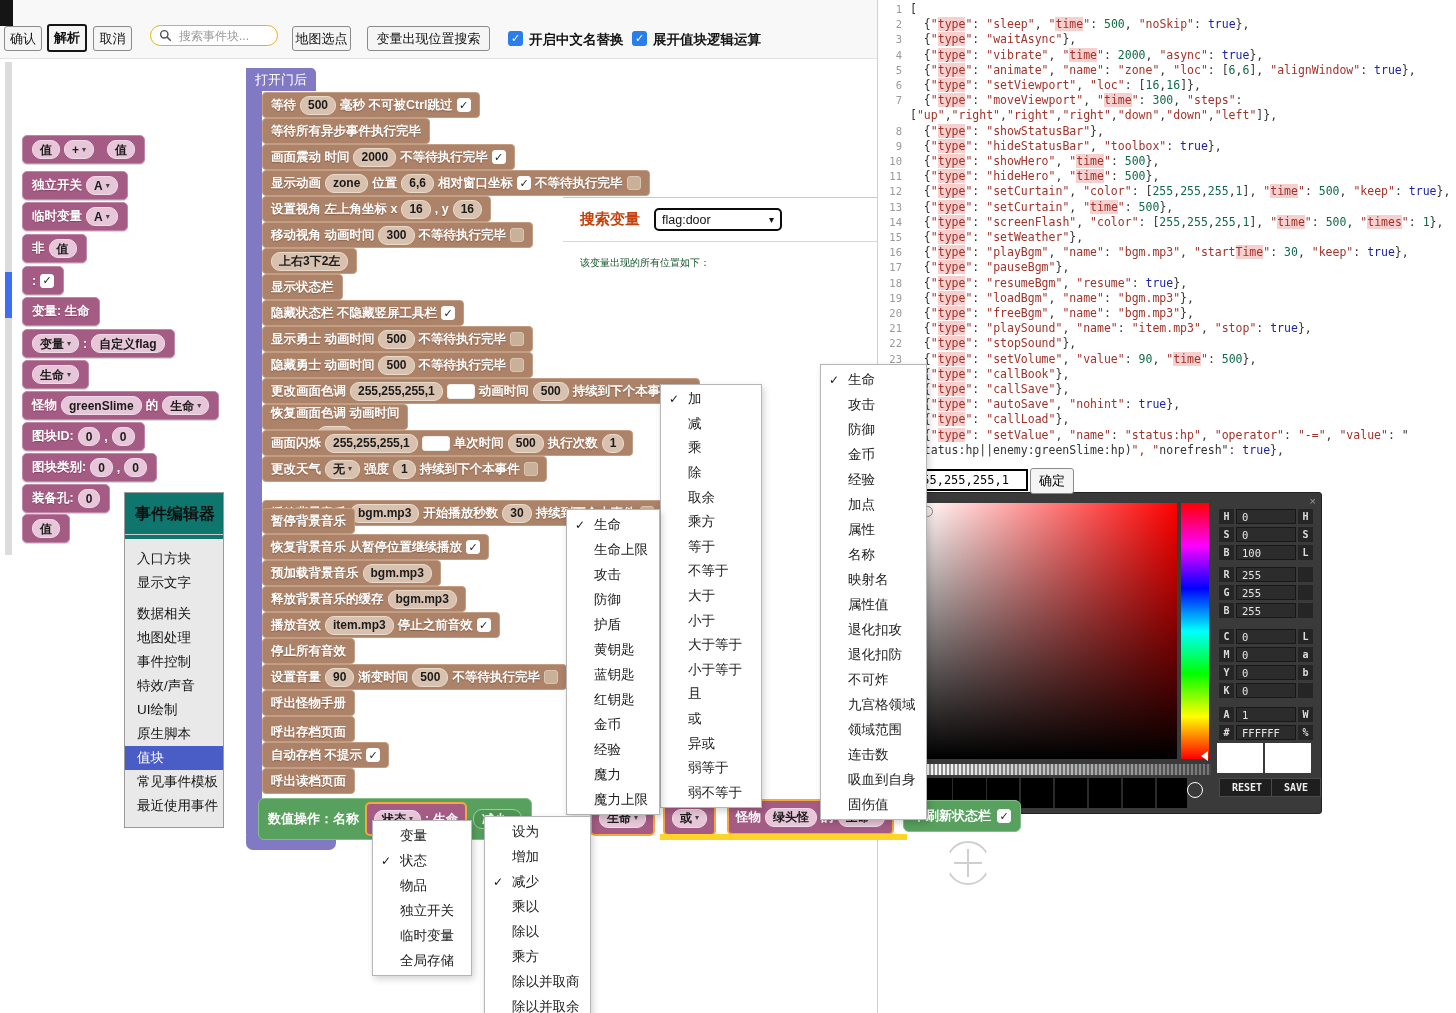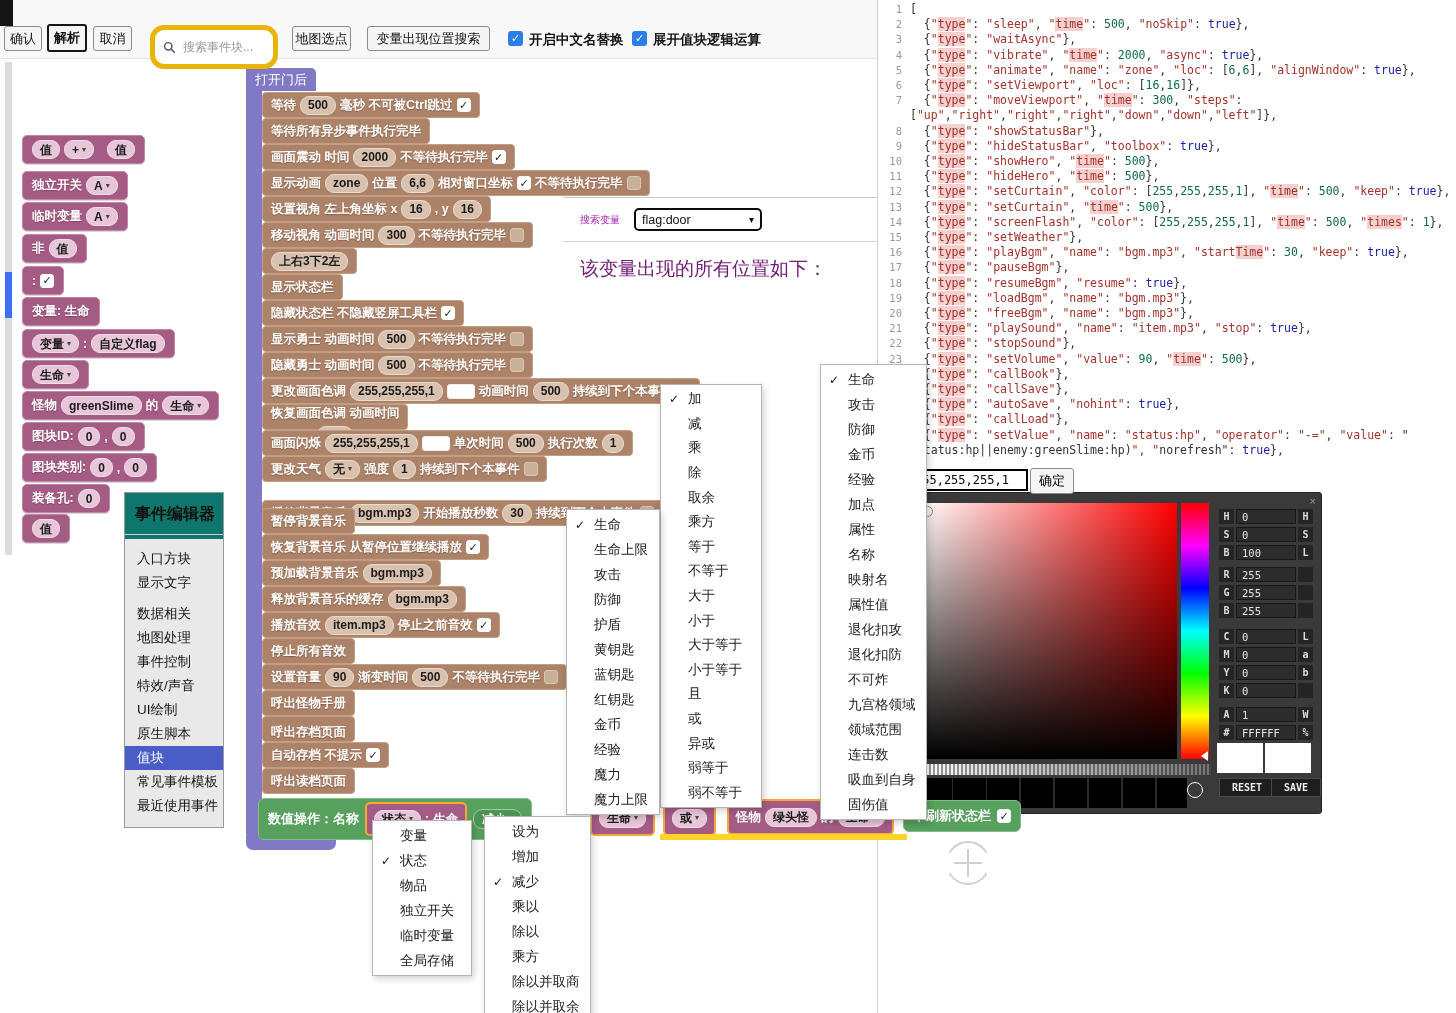--- a/index.html
+++ b/index.html
@@ -7,21 +7,21 @@
        font-family:"Liberation Sans","DejaVu Sans",sans-serif;}
   .abs{position:absolute}
 
   
   #toolbar{position:absolute;left:0;top:0;width:877px;height:58px;background:#f8f8f8;
            border-bottom:1px solid #e2e2e2;z-index:8}
   .tbtn{position:absolute;top:26px;height:25px;background:#f5f5f5;border:1px solid #8b8b8b;
         border-radius:3px;font-size:13px;color:#111;display:flex;align-items:center;
         justify-content:center;padding:0 6px;box-sizing:border-box;white-space:nowrap}
   #btn-parse{top:24px;height:28px;border:2px solid #161616;font-weight:600}
-  #search-pill{position:absolute;left:150px;top:25px;width:128px;height:44px;border:5px solid #eab308;
+  #search-pill{position:absolute;left:150px;top:25px;width:128px;height:21px;border:1px solid #eab308;
         border-radius:14px;background:#fff;display:flex;align-items:center;padding:4px 8px;box-sizing:border-box;gap:5px}
   #search-pill input{border:none;outline:none;width:90px;font-size:12px;background:transparent;color:#333}
   #search-pill input::placeholder{color:#9a9a9a}
   .cbox{position:absolute;top:31px;width:15px;height:15px;background:#2b7de9;border-radius:3px;
         color:#fff;font-size:11px;display:flex;align-items:center;justify-content:center}
   .cblabel{position:absolute;top:31px;font-size:13.5px;font-weight:700;color:#141414;white-space:nowrap}
   #corner-rect{position:absolute;left:0;top:0;width:13px;height:26px;background:#151515;z-index:40}
 
   
   #fly-track{position:absolute;left:5px;top:62px;width:7px;height:493px;background:#dcdcdc;z-index:2}
@@ -61,24 +61,24 @@
                 border:1px solid #9a9a9a;box-sizing:border-box;z-index:6}
   #editor-title{font-size:16px;font-weight:700;color:#111;padding:11px 0 9px 10px;border-bottom:1px solid #ccc}
   #editor-list{position:absolute;left:0;top:46px;right:0;bottom:0;background:#e9e9e9;padding-top:8px}
   .ed-item{height:24px;line-height:24px;font-size:13.5px;color:#141414;padding-left:12px;white-space:nowrap}
   .ed-item.gap{margin-top:7px}
   .ed-item.sel{background:#4a5dc7;color:#fff}
 
   
   #search-panel{position:absolute;left:563px;top:197px;width:314px;z-index:6;background:#fff;border-top:1px solid #c9c9c9}
   #sp-row{display:flex;align-items:center;gap:14px;padding:10px 0 10px 17px;border-bottom:1px solid #d7d7d7}
-  #sp-label{font-size:10px;font-weight:400;color:#a21caf}
+  #sp-label{font-size:15px;font-weight:700;color:#c2410c}
   #sp-select{width:128px;height:23px;border:2px solid #0c0c0c;border-radius:5px;display:flex;align-items:center;
              justify-content:space-between;padding:0 6px;font-size:12.5px;color:#111;box-sizing:border-box}
-  #sp-heading{font-size:19px;color:#701a75;padding:14px 0 2px 17px}
+  #sp-heading{font-size:10px;color:#14532d;padding:14px 0 2px 17px}
   #sp-list{margin:8px 0 0 0;padding-left:46px;color:#222;font-size:14px}
   #sp-list li{margin:3px 0}
 
   
   #code{position:absolute;left:877px;top:0;right:0;bottom:0;background:#fff;border-left:1px solid #d0d0d0;
         z-index:1;font-family:"DejaVu Sans Mono","Liberation Mono",monospace;font-size:11.5px;
         line-height:15.2px;padding-top:2px;overflow:hidden}
   .cline{display:flex;white-space:pre}
   .ln{width:24px;text-align:right;color:#999;flex:none;padding-right:8px;font-size:10.5px}
   .ct{color:#333}

